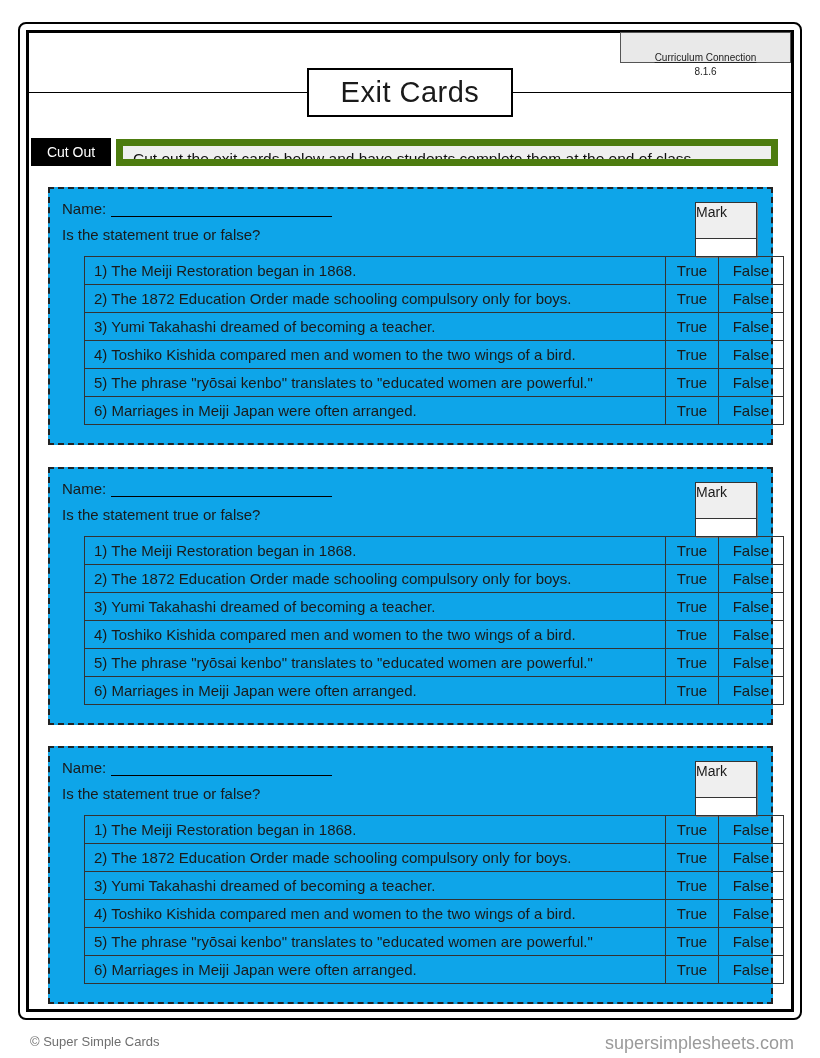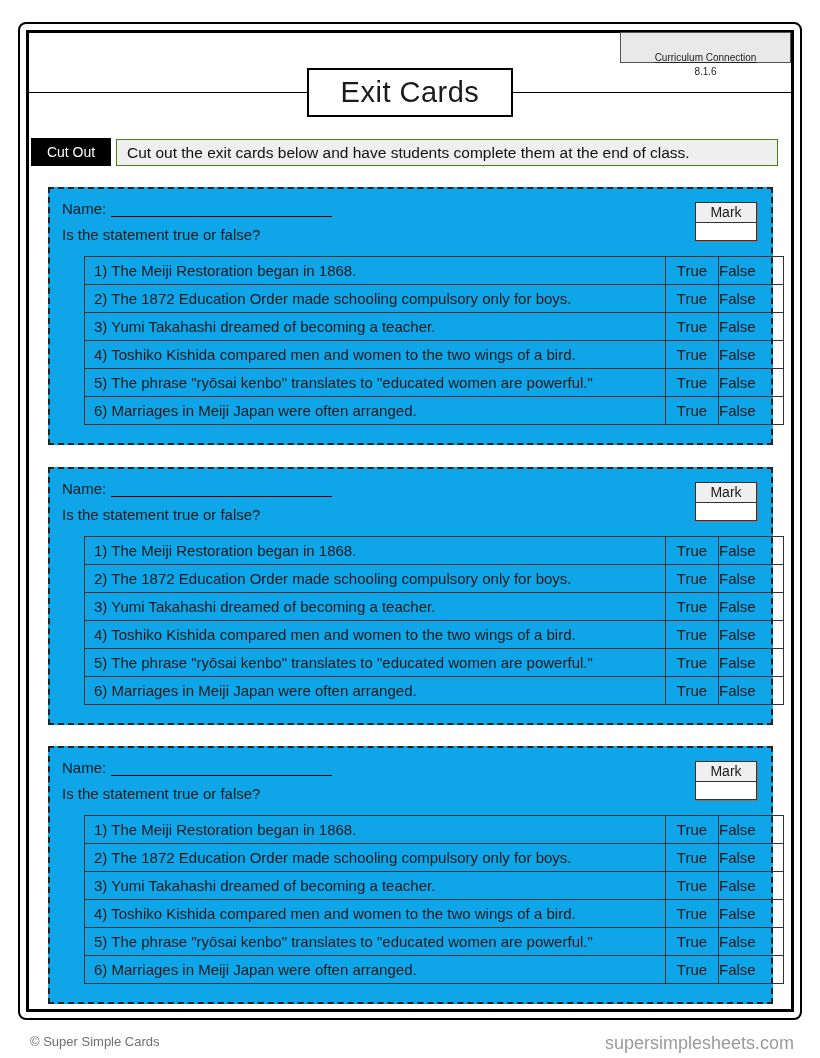--- a/index.html
+++ b/index.html
@@ -34,21 +34,21 @@
     display:flex; align-items:center; justify-content:center;
     font-size:29px; font-weight:normal; letter-spacing:0.5px;
   }
   .cutout-label {
     position:absolute; left:31px; top:138px; width:80px; height:28px;
     background:#000; color:#fff; font-size:14px;
     display:flex; align-items:center; justify-content:center;
   }
   .instruction-box {
     position:absolute; left:116px; top:139px; width:662px; height:27px;
-    background:#efefef; border:1px solid #4d7c0f;
+    background:#efefef; border:7px solid #4d7c0f;
     font-size:15.5px; line-height:25px; padding-left:10px;
     color:#111; white-space:nowrap; overflow:hidden;
   }
   .exit-card {
     position:absolute; left:48px; width:725px; height:258px;
     border:2px dashed #222; background:#0ea5e9;
   }
   .card-1 { top:187px; }
   .card-2 { top:467px; }
   .card-3 { top:746px; }
@@ -62,35 +62,35 @@
   }
   .prompt {
     position:absolute; left:12px; top:37px; font-size:15px;
   }
   .mark-box {
     position:absolute; right:14px; top:13px; width:62px;
     border:1px solid #333; box-shadow:1px 1px 0 #777;
     background:#fff;
   }
   .mark-header {
-    height:20px; background:#efefef; border-bottom:1.5px solid #333;
-    text-align:center; font-size:14px; line-height:19px;
+    height:36px; background:#efefef; border-bottom:1.5px solid #333;
+    text-align:left; font-size:14px; line-height:19px;
   }
   .mark-value { height:17px; background:#fff; }
   table.tf-table {
     position:absolute; left:11px; top:67px; width:699px;
     border-collapse:collapse; table-layout:fixed;margin-left:23px;
   }
   table.tf-table td {
     border:1.5px solid #333; height:28px; font-size:15px;
     overflow:hidden; white-space:nowrap;
   }
   td.stmt { width:581px; padding-left:9px; }
   td.tf-true  { width:53px; text-align:center; }
-  td.tf-false { width:65px; text-align:left; }
+  td.tf-false { width:65px; text-align:center; }
   .footer-left {
     position:absolute; left:30px; top:1034px;
     font-size:13px; color:#6f6f6f;
   }
   .footer-right {
     position:absolute; right:26px; top:1033px;
     font-size:18px; color:#9a9a9a;
   }
 </style>
 </head>

